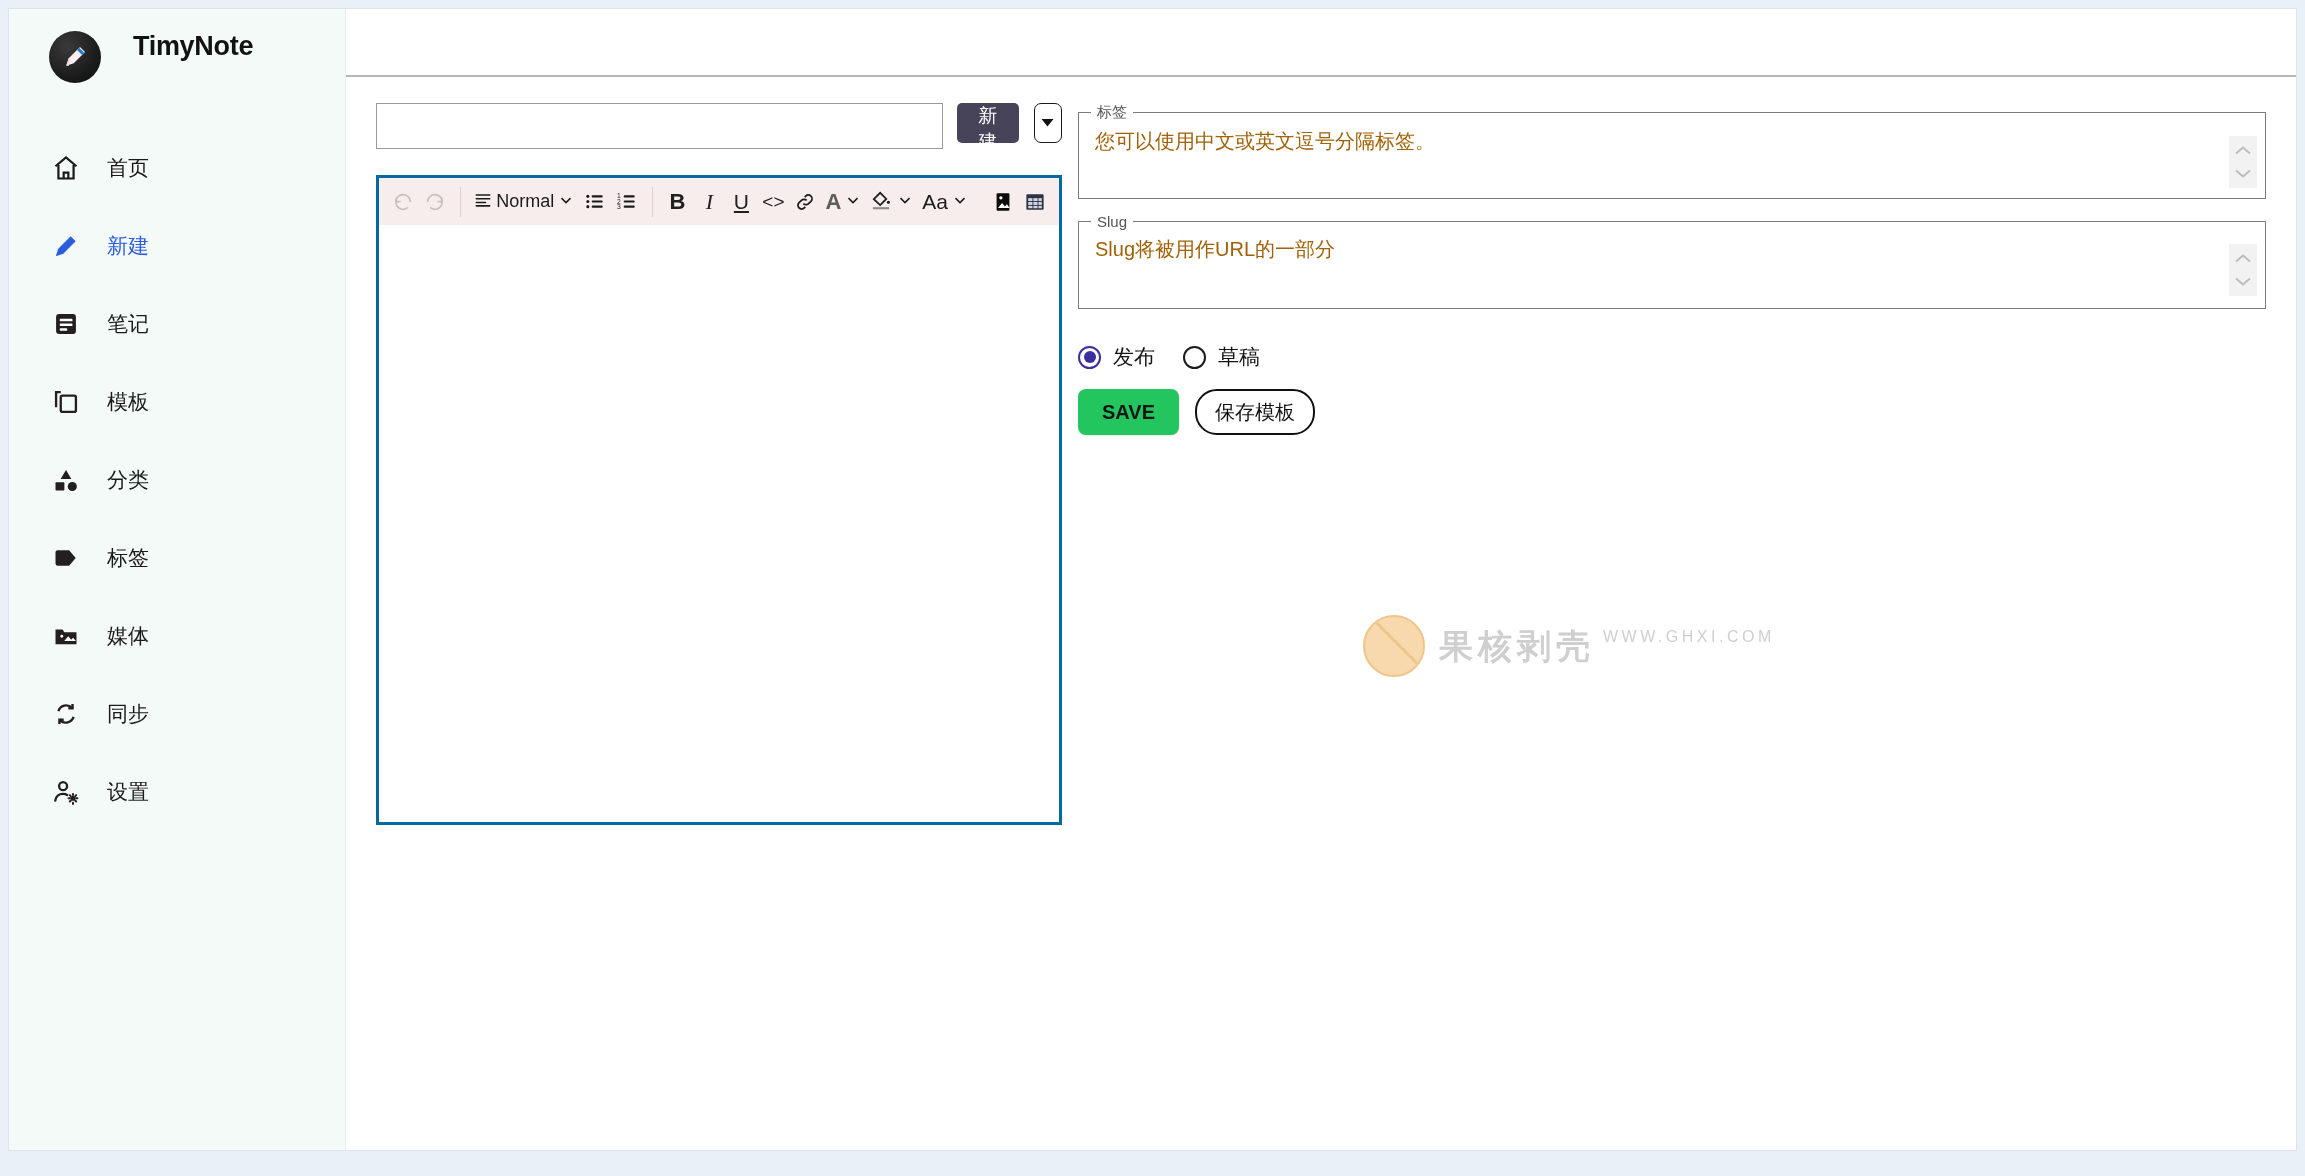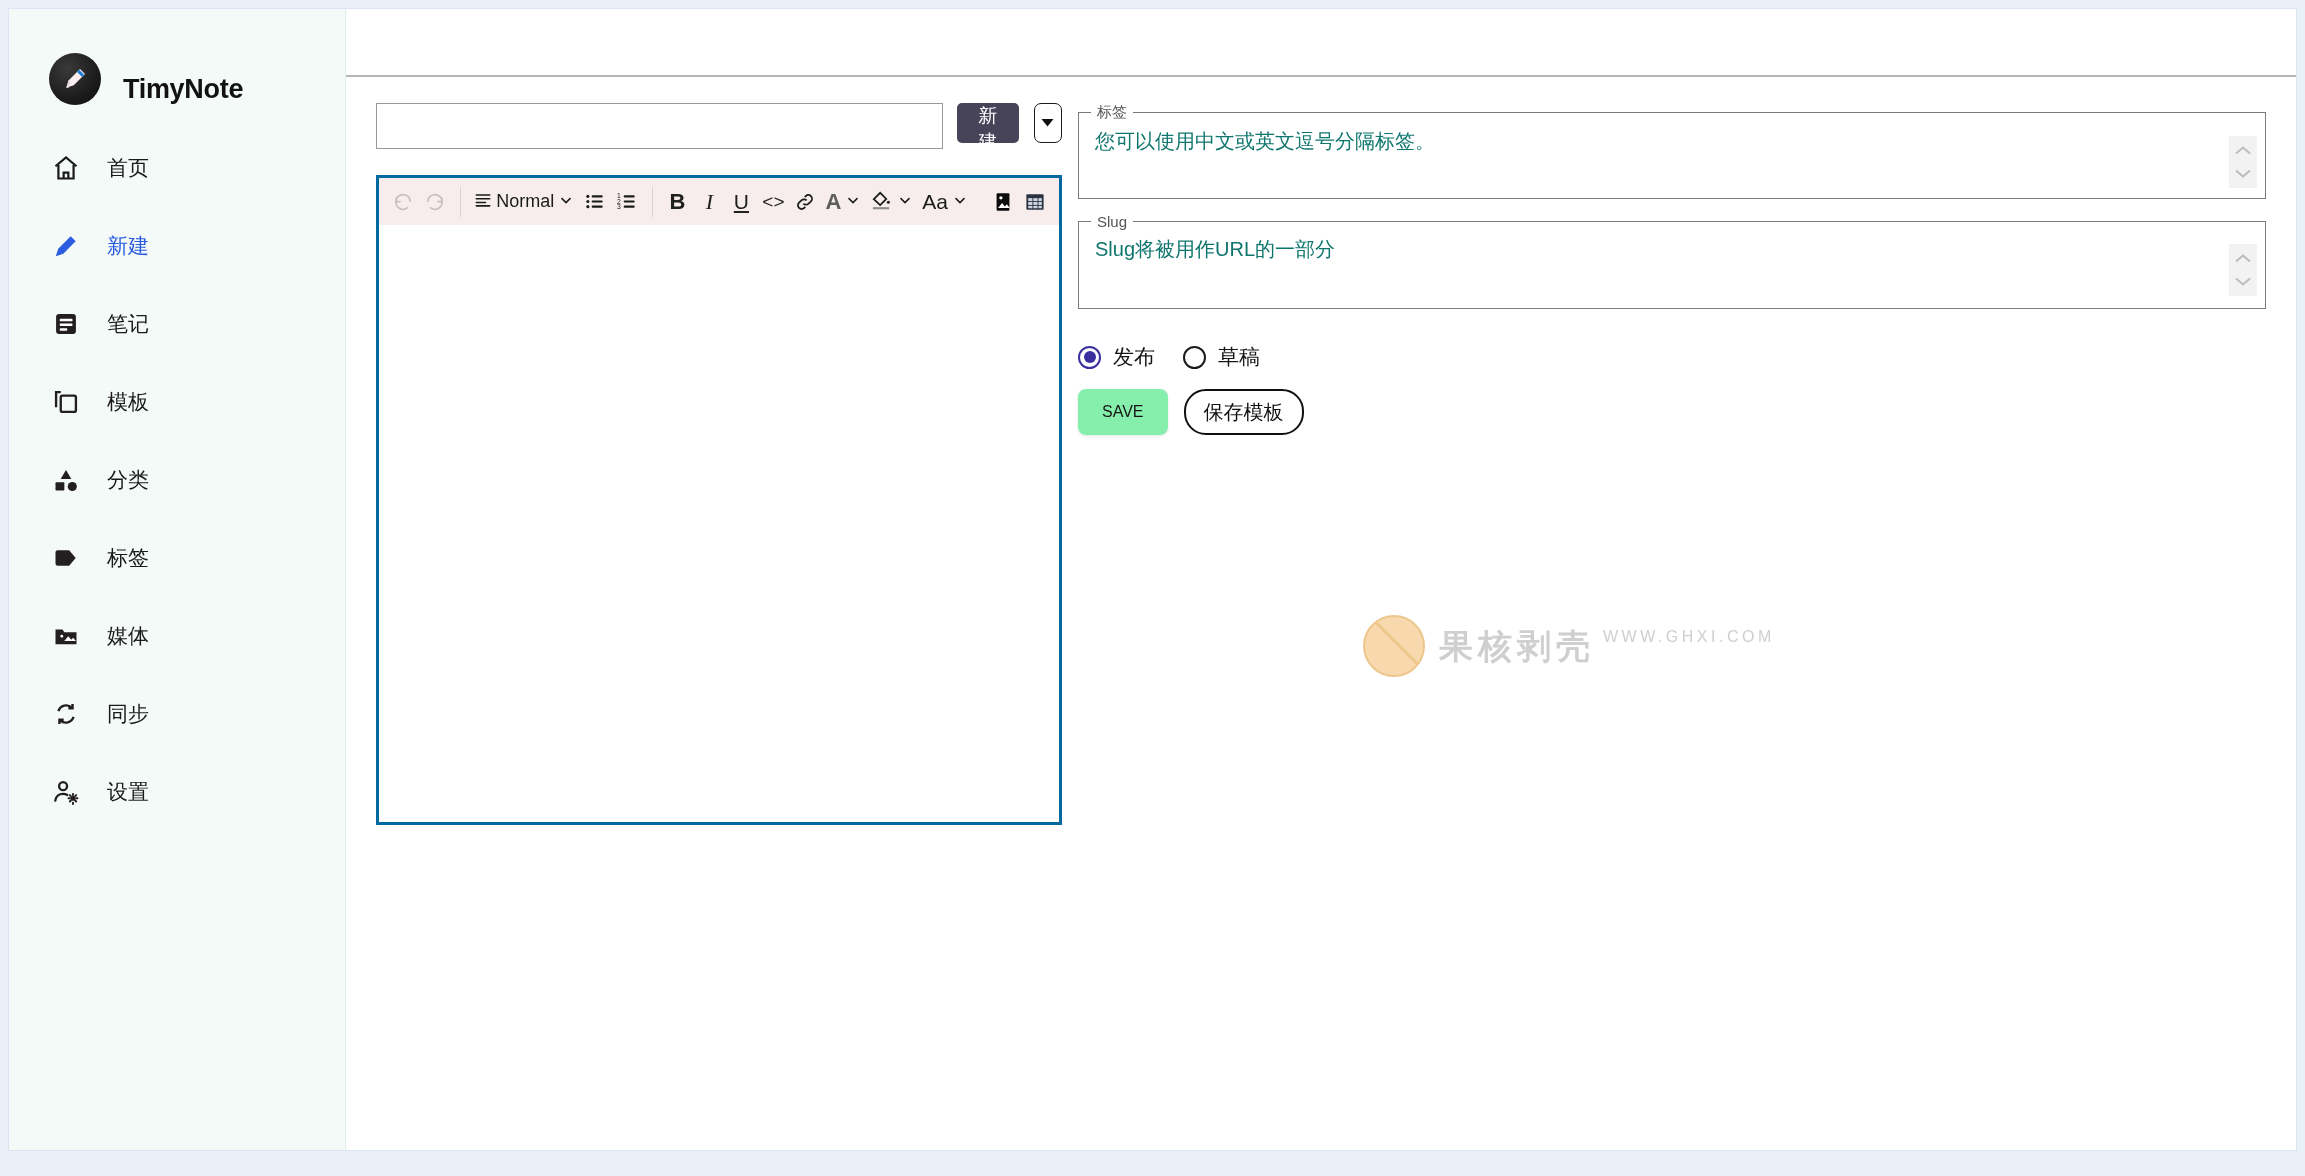--- a/index.html
+++ b/index.html
@@ -21,22 +21,22 @@
 
   
   #sidebar {
     width: 337px;
     flex: 0 0 337px;
     background: #f4faf8;
     border-right: 1px solid #e7eeee;
     padding-top: 22px;
   }
   .brand {
-    display: flex; align-items: flex-end;
-    gap: 22px;
+    display: flex; align-items: flex-start;
+    gap: 32px;
     padding: 0 0 0 40px;
     height: 74px;
   }
   .brand-logo {
     width: 52px; height: 52px;
     border-radius: 50%;
     background: radial-gradient(circle at 35% 30%, #3a3a3a 0%, #1c1c1c 60%, #0d0d0d 100%);
     display: flex; align-items: center; justify-content: center;
     flex: 0 0 52px;
   }
@@ -183,21 +183,21 @@
     background: #fff;
   }
   .field legend {
     font-size: 15px;
     color: #555;
     padding: 0 6px;
     margin-left: 12px;
   }
   .field-value {
     font-size: 20px;
-    color: #0f766e;
+    color: #a16207;
     padding: 6px 44px 0 16px;
   }
   .field.slug-field { height: 96px; }
   .spinner {
     position: absolute;
     right: 8px; top: 14px;
     width: 28px; height: 52px;
     background: #f2f2f2;
     display: flex; flex-direction: column;
     align-items: center; justify-content: center;
@@ -225,30 +225,31 @@
   .radio-dot.checked::after {
     content: "";
     width: 12px; height: 12px;
     border-radius: 50%;
     background: #3b2fa0;
   }
   .radio-label { font-size: 21px; color: #151515; margin-right: 12px; }
 
   .btn-row { display: flex; align-items: center; gap: 16px; }
   .save-btn {
-    background: #86efac;
+    background: #22c55e;
     border: none;
     border-radius: 8px;
     box-shadow: 0 1px 3px rgba(0,0,0,0.10);
     height: 46px;
     padding: 0 24px;
-    font-size: 16px;
+    font-size: 20px;
     color: #151515;
     cursor: pointer;
     font-family: "Liberation Sans", sans-serif;
+    font-weight: bold;
   }
   .tmpl-btn {
     background: #ffffff;
     border: 2px solid #111;
     border-radius: 22px;
     height: 46px;
     padding: 0 18px;
     font-size: 20px;
     color: #111;
     cursor: pointer;

